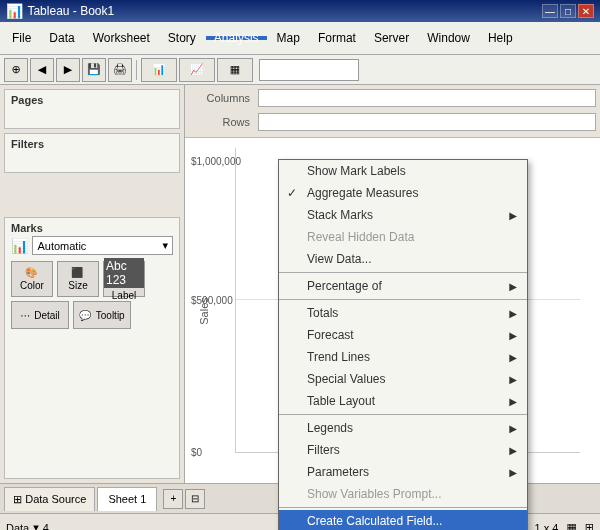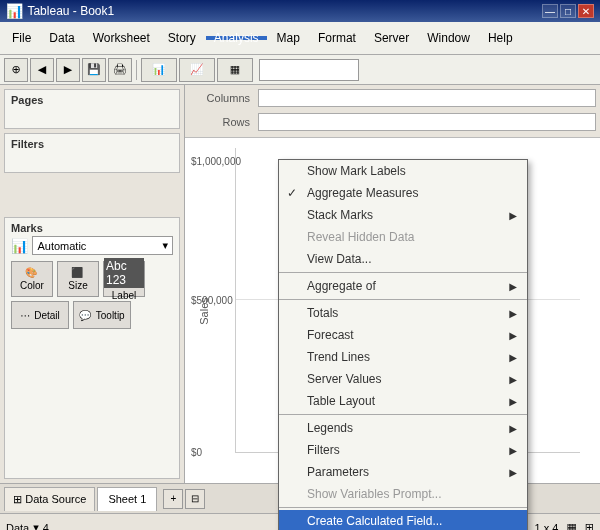--- a/index.html
+++ b/index.html
@@ -433,38 +433,38 @@
       <span class="submenu-arrow">▶</span>
     </div>
     <div class="menu-dropdown-item disabled">
       <span>Reveal Hidden Data</span>
     </div>
     <div class="menu-dropdown-item">
       <span>View Data...</span>
     </div>
     <div class="menu-sep"></div>
     <div class="menu-dropdown-item">
-      <span>Aggregate of</span>
+      <span>Percentage of</span>
       <span class="submenu-arrow">▶</span>
     </div>
     <div class="menu-sep"></div>
     <div class="menu-dropdown-item">
       <span>Totals</span>
       <span class="submenu-arrow">▶</span>
     </div>
     <div class="menu-dropdown-item">
       <span>Forecast</span>
       <span class="submenu-arrow">▶</span>
     </div>
     <div class="menu-dropdown-item">
       <span>Trend Lines</span>
       <span class="submenu-arrow">▶</span>
     </div>
     <div class="menu-dropdown-item">
-      <span>Server Values</span>
+      <span>Special Values</span>
       <span class="submenu-arrow">▶</span>
     </div>
     <div class="menu-dropdown-item">
       <span>Table Layout</span>
       <span class="submenu-arrow">▶</span>
     </div>
     <div class="menu-sep"></div>
     <div class="menu-dropdown-item">
       <span>Legends</span>
       <span class="submenu-arrow">▶</span>

